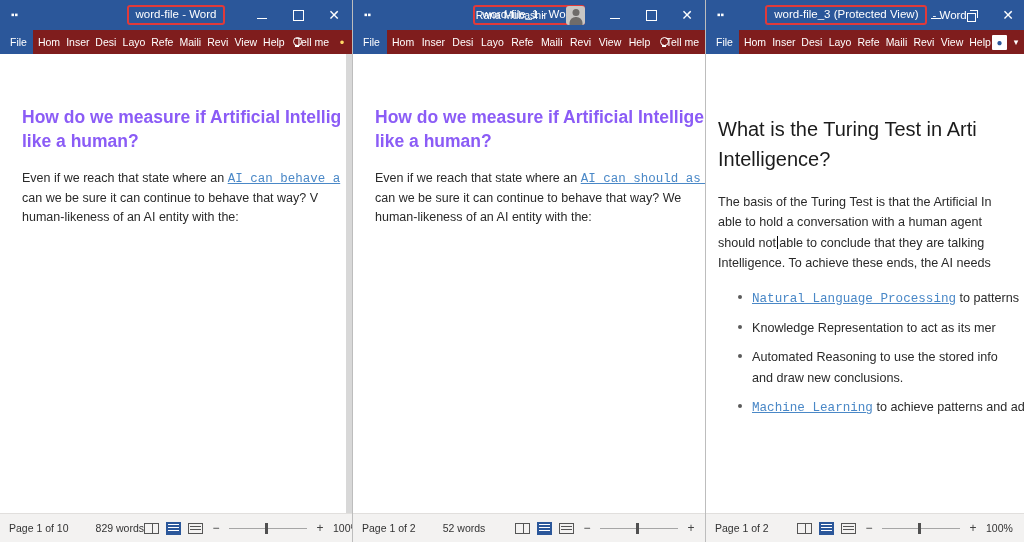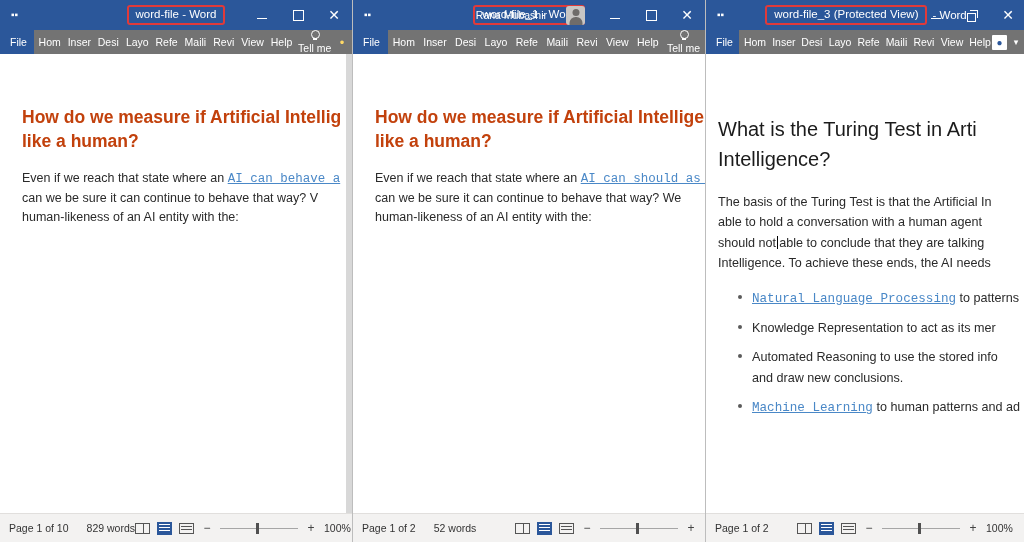--- a/index.html
+++ b/index.html
@@ -181,21 +181,21 @@
     left: 50%; top: 11px;
     transform: translateX(-50%);
     width: 13px; height: 9px;
     border-radius: 6px 6px 0 0;
     background: #6f6c6a;
   }
 
   
   .ribbonbar {
     height: 24px;
-    background: #737373;
+    background: #7f1d1d;
     display: flex;
     align-items: stretch;
     position: relative;
     color: #ffffff;
     font-size: 10.5px;
   }
   .rtab {
     padding: 0 5px;
     display: flex;
     align-items: center;
@@ -209,21 +209,20 @@
     padding: 0 9px 0 10px;
   }
   .rtab.wide { max-width: none; }
   .tellme {
     display: flex;
     align-items: center;
     gap: 3px;
     padding: 0 6px;
     white-space: nowrap;
     overflow: hidden;
-    flex-direction: column;
   }
   .bulb {
     width: 9px;
     height: 11px;
     position: relative;
     display: inline-block;
   }
   .bulb:before {
     content: "";
     position: absolute;
@@ -296,21 +295,21 @@
     padding: 52px 0 0 22px;
     box-sizing: border-box;
   }
   .page.p1 { left: 0; right: 6px; }
   .page.p2 { left: 0; right: 0px; }
   .page.p3 { left: 0; right: 0; padding-top: 60px; padding-left: 12px; }
 
   .doc-h1 {
     font-family: "Liberation Sans", sans-serif;
     font-weight: bold;
-    color: #c2410c;
+    color: #8b5cf6;
     font-size: 17.5px;
     line-height: 1.35;
     margin: 0 0 16px 0;
     white-space: nowrap;
   }
   .doc-h1 .l2 { display: block; }
   .doc-p {
     font-family: "Liberation Sans", sans-serif;
     font-size: 12.5px;
     color: #2a2a2a;
@@ -386,21 +385,21 @@
     border-top: 1px solid #e1dfdd;
     display: flex;
     align-items: center;
     font-size: 10.5px;
     color: #333333;
     box-sizing: border-box;
   }
   .sb-left {
     display: flex;
     align-items: center;
-    gap: 18px;
+    gap: 27px;
     padding-left: 9px;
     white-space: nowrap;
   }
   .sb-right {
     margin-left: auto;
     display: flex;
     align-items: center;
     gap: 7px;
     padding-right: 8px;
   }
@@ -700,21 +699,21 @@
           <span class="ln"><span>should not</span><span class="caret-ins"></span><span>able to conclude that they are talking</span></span>
           <span class="ln">Intelligence. To achieve these ends, the AI needs</span>
         </p>
         <ul class="doc-list">
           <li><a class="doclink" href="#">Natural Language Processing</a><span> to patterns</span></li>
           <li><span>Knowledge Representation to act as its mer</span></li>
           <li>
               <span class="ln">Automated Reasoning to use the stored info</span>
               <span class="ln">and draw new conclusions.</span>
             </li>
-          <li><a class="doclink" href="#">Machine Learning</a><span> to human patterns and ad</span></li>
+          <li><a class="doclink" href="#">Machine Learning</a><span> to achieve patterns and ad</span></li>
         </ul>
       </div>
     </div>
 
     <div class="statusbar">
       <div class="sb-left">
         <span>Page 1 of 2</span>
       </div>
       <div class="sb-right">
         <span class="viewicon read"></span>

